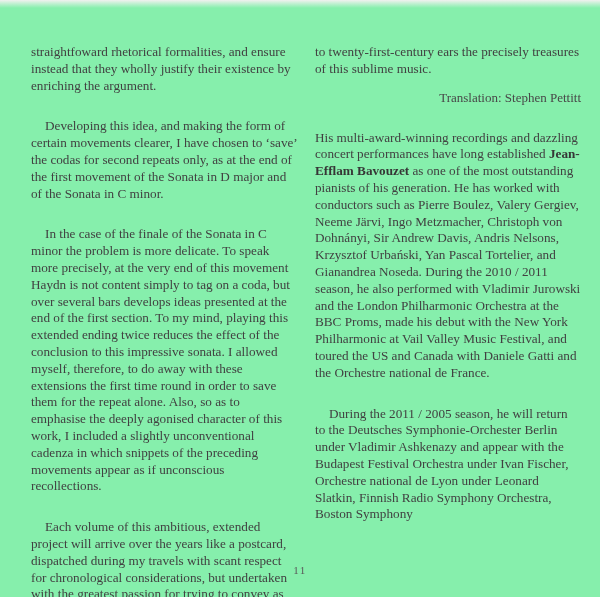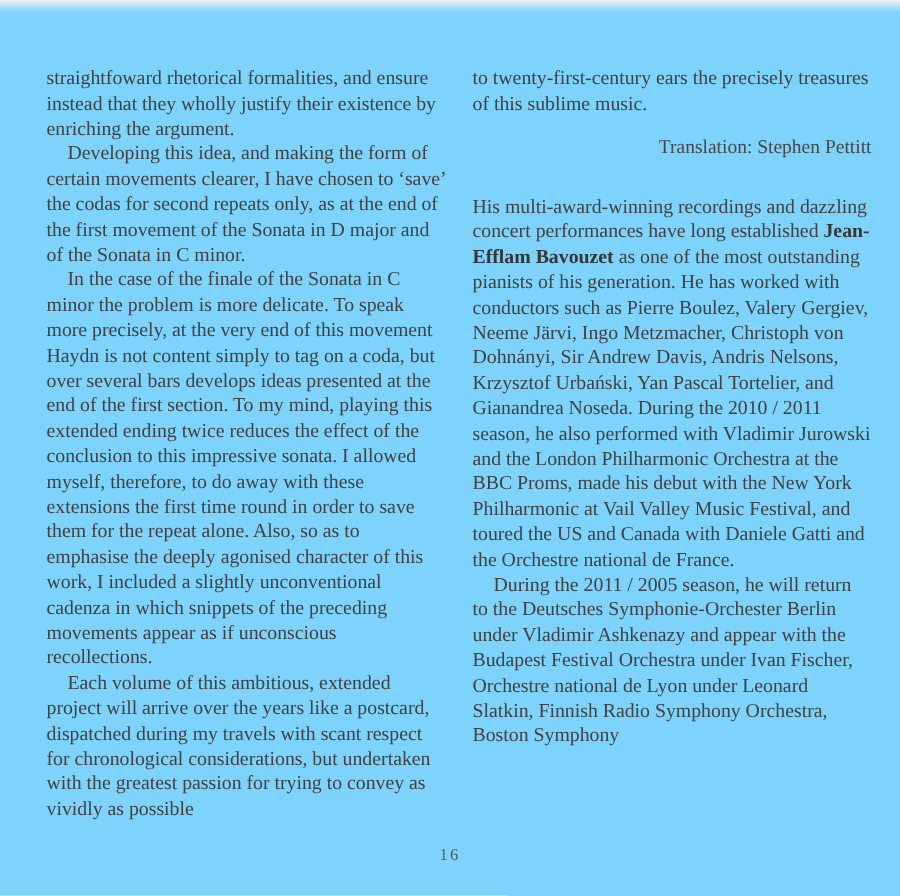--- a/index.html
+++ b/index.html
@@ -1,20 +1,20 @@
 <!DOCTYPE html>
 <html><head>
 <meta charset="utf-8">
 <style>
   html, body { margin: 0; padding: 0; }
   .page {
     position: relative;
     width: 600px;
     height: 597px;
-    background: #7dd3fc;
+    background: #86efac;
     font-family: "Liberation Serif", "DejaVu Serif", serif;
     color: #414141;
     overflow: hidden;
   }
   .page::before {
     content: "";
     position: absolute;
     top: 0; left: 0; right: 0; height: 8px;
     background: linear-gradient(#f1f1ef, rgba(255,255,255,0));
     pointer-events: none;
@@ -23,21 +23,21 @@
     position: absolute;
     top: 44px;
     width: 266px;
     font-size: 13.2px;
     line-height: 16.8px;
     text-align: left;
   }
   .col-left  { left: 31px; }
   .col-right { left: 315px; }
   .para { margin: 0; }
-  .para.indent { text-indent: 14px; }
+  .para.indent { text-indent: 14px; margin-top: 24px; }
   .bold { font-weight: bold; color: #363636; }
   .credit { margin: 11px 0 24px 0; text-align: right; }
   .credit-copyright {
     font-weight: bold;
     font-size: 13.8px;
     line-height: 17px;
     color: #3a3a3a;
   }
   .credit-translation {
     font-size: 13px;
@@ -77,15 +77,15 @@
       <div class="credit-translation">Translation: Stephen Pettitt</div>
     </div>
 
     <div>
         <p class="para"><span>His multi-award-winning recordings and dazzling concert performances have long established </span><span class="bold">Jean-Efflam Bavouzet</span><span> as one of the most outstanding pianists of his generation. He has worked with conductors such as Pierre Boulez, Valery Gergiev, Neeme Järvi, Ingo Metzmacher, Christoph von Dohnányi, Sir Andrew Davis, Andris Nelsons, Krzysztof Urbański, Yan Pascal Tortelier, and Gianandrea Noseda. During the 2010 / 2011 season, he also performed with Vladimir Jurowski and the London Philharmonic Orchestra at the BBC Proms, made his debut with the New York Philharmonic at Vail Valley Music Festival, and toured the US and Canada with Daniele Gatti and the Orchestre national de France.</span></p>
         <p class="para indent"><span>During the 2011 / 2005 season, he will return to the Deutsches Symphonie-Orchester Berlin under Vladimir Ashkenazy and appear with the Budapest Festival Orchestra under Ivan Fischer, Orchestre national de Lyon under Leonard Slatkin, Finnish Radio Symphony Orchestra, Boston Symphony</span></p>
       </div>
 
   </div>
 
-  <div class="page-number">16</div>
+  <div class="page-number">11</div>
 
 </div>
 
 </body></html>

